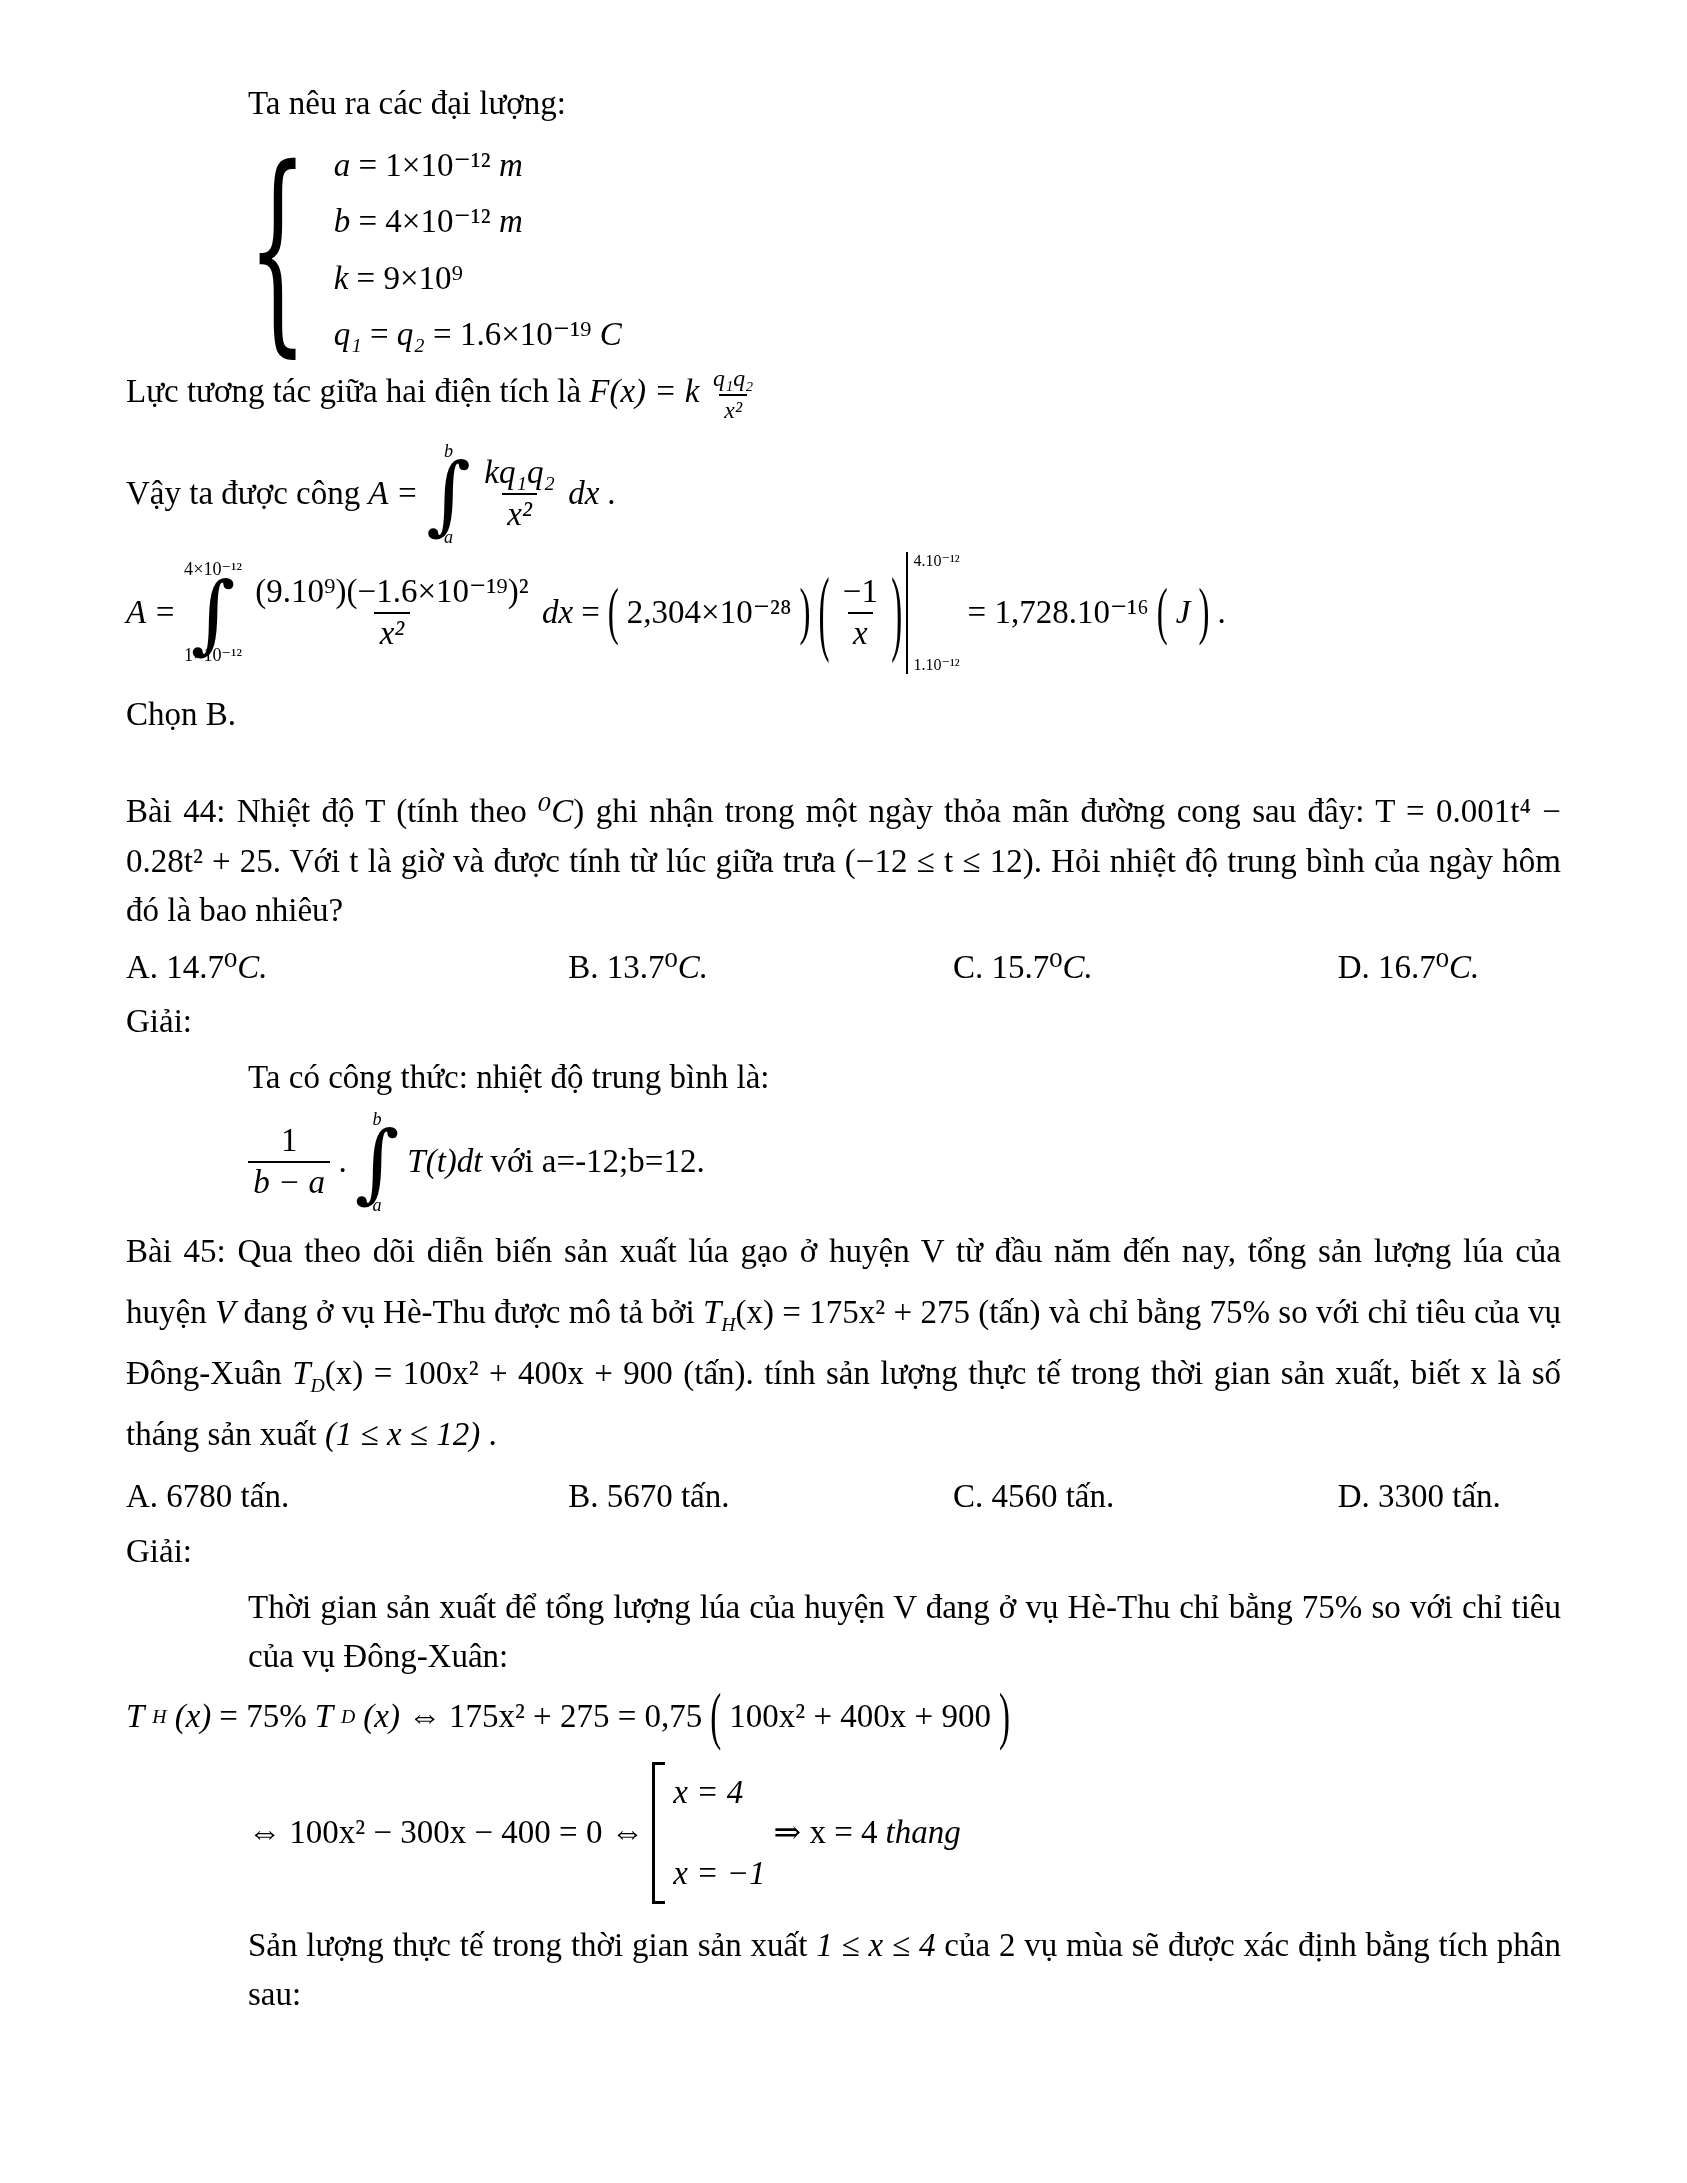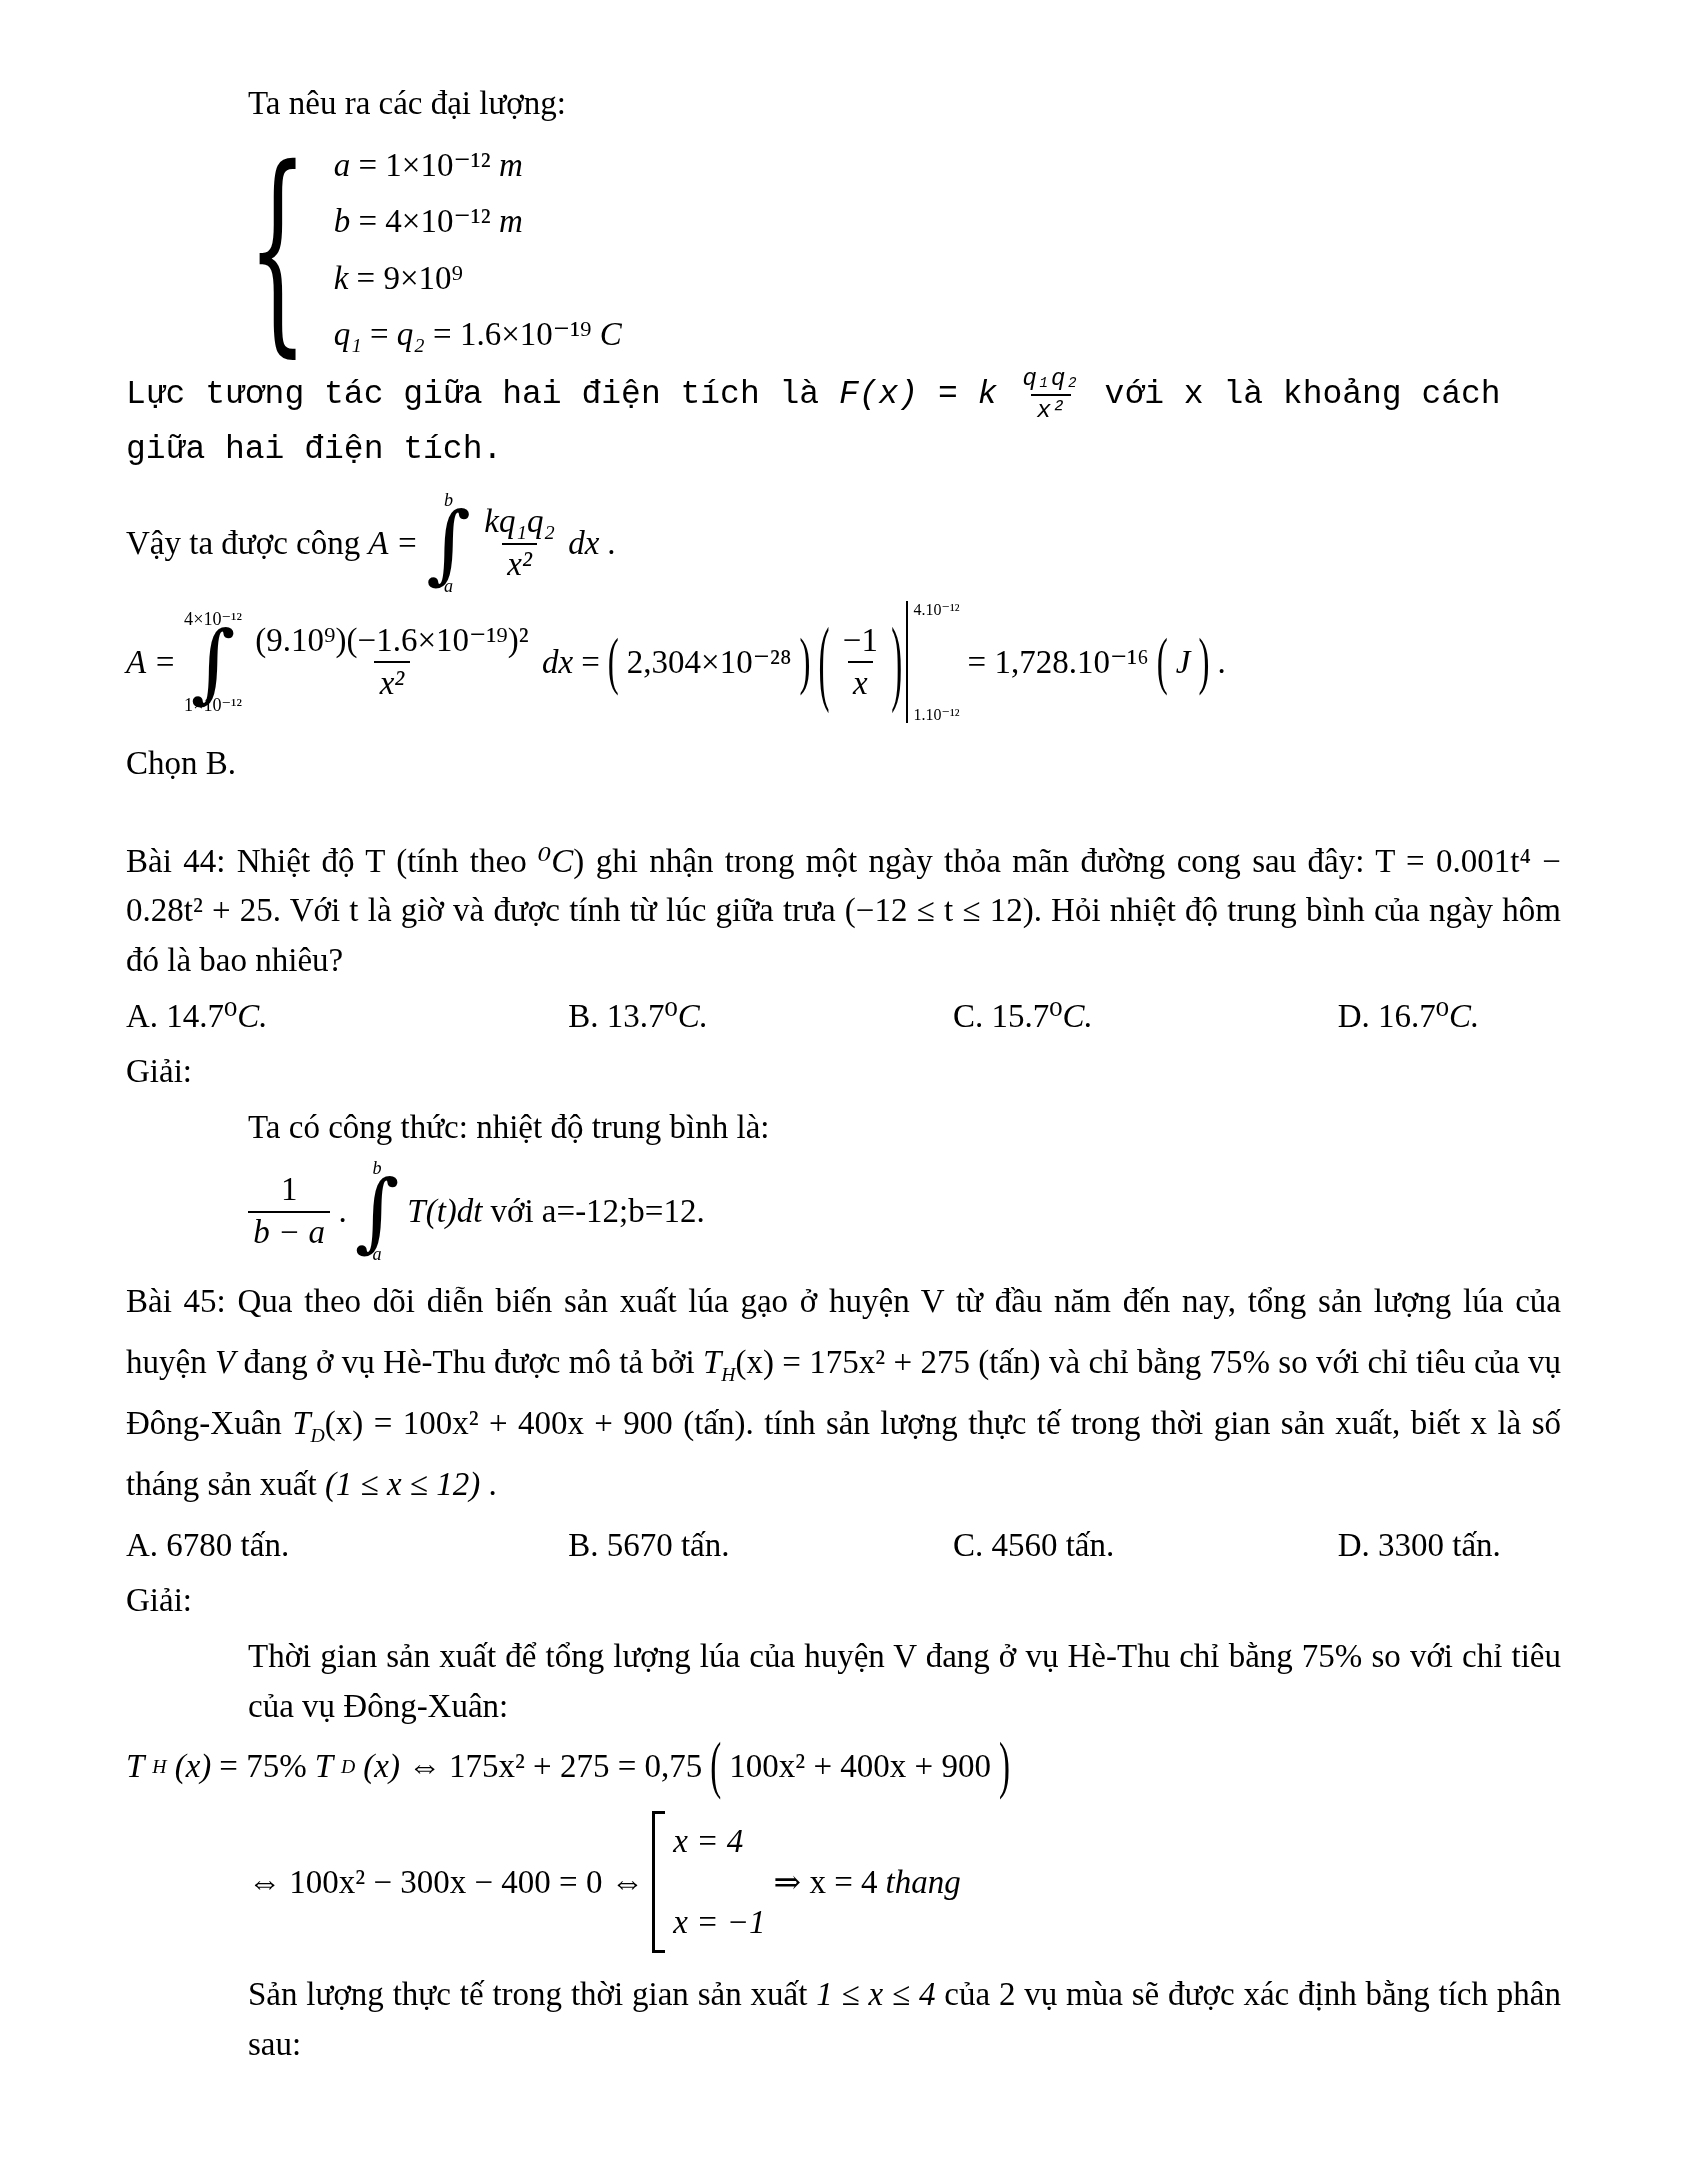--- a/index.html
+++ b/index.html
@@ -52,21 +52,21 @@
 
   
   .opts{display:flex;margin:4px 0;gap:26px;}
   .opt1{width:29%;}
   .opt2{width:25%;}
   .opt3{width:25%;}
   .opt4{flex:1;}
 
   
   .mb-s{margin-bottom:6.6px;}
-  .forceline{margin:8px 0 17px;font-family:Liberation Mono, monospace;}
+  .forceline{margin:8px 0 17px;}
   .workline{margin:0 0 5.3px;}
   .bigform{margin:5.3px 0 16px;}
   .chon1{margin:8px 0 48px;}
   .chon2{margin:9.3px 0 52px;}
   .giai{margin:5.3px 0 6.6px;}
   .sol1{margin:10.6px 0 20px;}
   .sol2{margin-bottom:17px;}
 </style>
 </head>
 <body>
@@ -85,21 +85,20 @@
     </div>
   </div>
 
   <p class="ind forceline">
     <span>Lực tương tác giữa hai điện tích là </span>
     <span class="m">F(x) = k</span>
     <span class="frac sm">
         <span class="num m">q₁q₂</span>
         <span class="den m">x²</span>
       </span>
-    <span> với x là khoảng cách giữa hai điện tích.</span>
   </p>
 
   <div class="ind formula workline">
     <span>Vậy ta được công</span>
     <span class="m">A =</span>
     <span class="intg">
         <span class="bnd m">b</span>
         <span class="sgn">∫</span>
         <span class="bnd m">a</span>
       </span>

